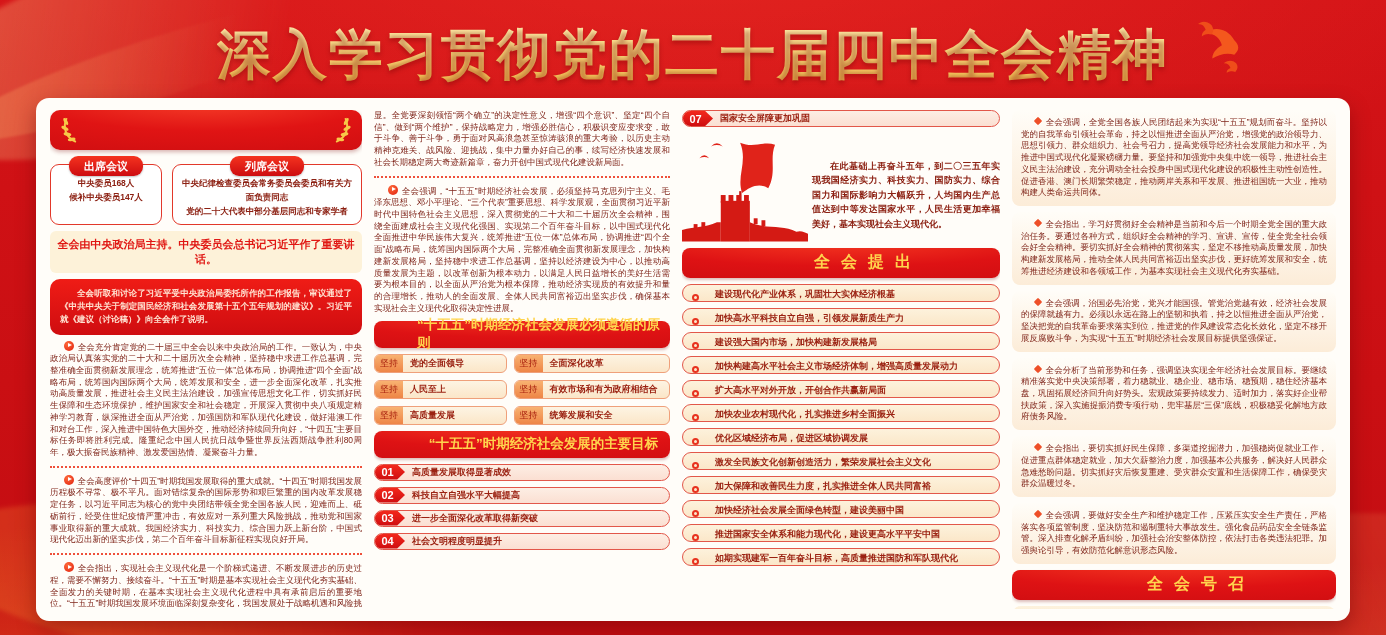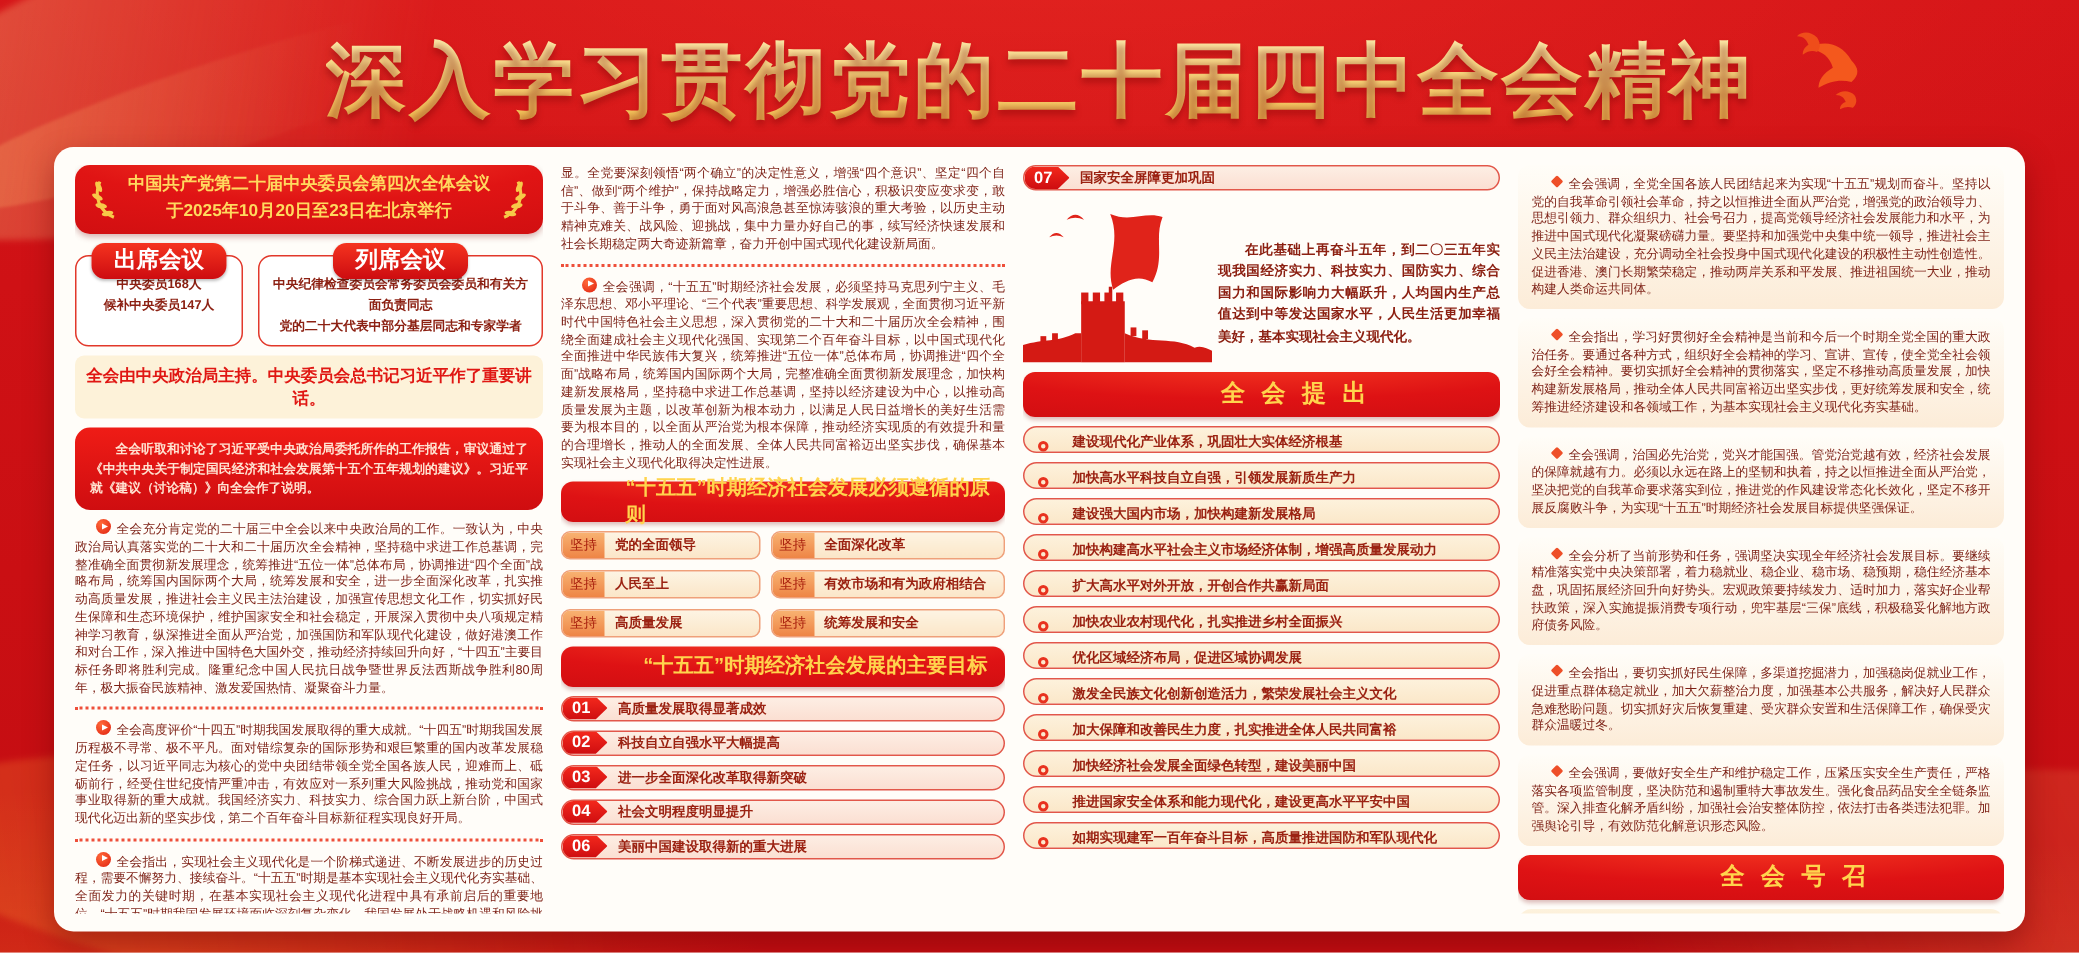--- a/index.html
+++ b/index.html
@@ -52,21 +52,21 @@
     padding:5px 9px; box-shadow:0 2px 4px rgba(120,0,0,.3);
   }
   .session-banner .txt { flex:1; text-align:center; color:#ffd95e; font-weight:800;
     font-size:11.5px; line-height:1.55; }
   .laurel { width:22px; height:30px; flex:0 0 auto; }
   .meet-row { display:flex; gap:10px; margin-top:8px; }
   .meet-box { position:relative; border:1.5px solid #e2382a; border-radius:9px; background:#fff;
     padding:11px 5px 6px; flex:1; }
   .meet-box.attend { flex:0 0 112px; }
   .meet-ribbon { position:absolute; top:-9px; left:50%; transform:translateX(-50%);
-    background:linear-gradient(180deg,#f5331f,#cd0c10); color:#fff; font-size:15px; font-weight:800;
+    background:linear-gradient(180deg,#f5331f,#cd0c10); color:#fff; font-size:11px; font-weight:800;
     padding:2.5px 15px; border-radius:9px; white-space:nowrap; box-shadow:0 1px 2px rgba(0,0,0,.25); }
   .meet-line { font-size:8.5px; color:#8c2012; font-weight:700; text-align:center; line-height:1.65; }
   .host-strip { background:#fdf2d9; border-radius:6px; color:#e01713; font-weight:800;
     font-size:11px; text-align:center; padding:6px 2px; }
   .report-box { background:linear-gradient(180deg,#ef1c16,#cf0d10); border-radius:10px;
     padding:8px 10px; color:#ffe3d2; font-size:8.5px; line-height:1.55; text-align:justify;
     text-indent:2em; font-weight:600; }
   .para { font-size:8.5px; line-height:1.38; color:#7c1f14; text-align:justify; text-indent:1.6em; }
   .dot-ico { display:inline-flex; width:10px; height:10px; border-radius:50%;
     background:radial-gradient(circle at 35% 30%, #ff6a3a, #e0200f); vertical-align:-1px;
@@ -136,24 +136,20 @@
 
   <div class="col col1">
     <div class="session-banner">
       <svg class="laurel" viewBox="0 0 26 32">
         <path d="M20 30 C8 25 4 13 9 2" stroke="#f7c948" stroke-width="2.4" fill="none"></path>
         <ellipse cx="8" cy="6" rx="2" ry="4.6" fill="#f7c948" transform="rotate(-28 8 6)"></ellipse>
         <ellipse cx="7" cy="14" rx="2" ry="4.6" fill="#f7c948" transform="rotate(-62 7 14)"></ellipse>
         <ellipse cx="10" cy="21" rx="2" ry="4.6" fill="#f7c948" transform="rotate(-80 10 21)"></ellipse>
         <ellipse cx="15" cy="27" rx="2" ry="4.6" fill="#f7c948" transform="rotate(-100 15 27)"></ellipse>
       </svg>
-      <div class="txt">
-        <div>中国共产党第二十届中央委员会第四次全体会议</div>
-        <div>于2025年10月20日至23日在北京举行</div>
-      </div>
       <svg class="laurel" viewBox="0 0 26 32" style="transform:scaleX(-1)">
         <path d="M20 30 C8 25 4 13 9 2" stroke="#f7c948" stroke-width="2.4" fill="none"></path>
         <ellipse cx="8" cy="6" rx="2" ry="4.6" fill="#f7c948" transform="rotate(-28 8 6)"></ellipse>
         <ellipse cx="7" cy="14" rx="2" ry="4.6" fill="#f7c948" transform="rotate(-62 7 14)"></ellipse>
         <ellipse cx="10" cy="21" rx="2" ry="4.6" fill="#f7c948" transform="rotate(-80 10 21)"></ellipse>
         <ellipse cx="15" cy="27" rx="2" ry="4.6" fill="#f7c948" transform="rotate(-100 15 27)"></ellipse>
       </svg>
     </div>
 
     <div class="meet-row">
@@ -222,24 +218,20 @@
         <span class="goal-num">02</span>
         <span class="goal-txt">科技自立自强水平大幅提高</span>
       </div>
     <div class="goal-row">
         <span class="goal-num">03</span>
         <span class="goal-txt">进一步全面深化改革取得新突破</span>
       </div>
     <div class="goal-row">
         <span class="goal-num">04</span>
         <span class="goal-txt">社会文明程度明显提升</span>
-      </div>
-    <div class="goal-row">
-        <span class="goal-num">06</span>
-        <span class="goal-txt">美丽中国建设取得新的重大进展</span>
       </div>
   </div>
 
   <div class="col col3">
     <div class="goal-row">
         <span class="goal-num">07</span>
         <span class="goal-txt">国家安全屏障更加巩固</span>
       </div>
 
     <div class="art-row">

